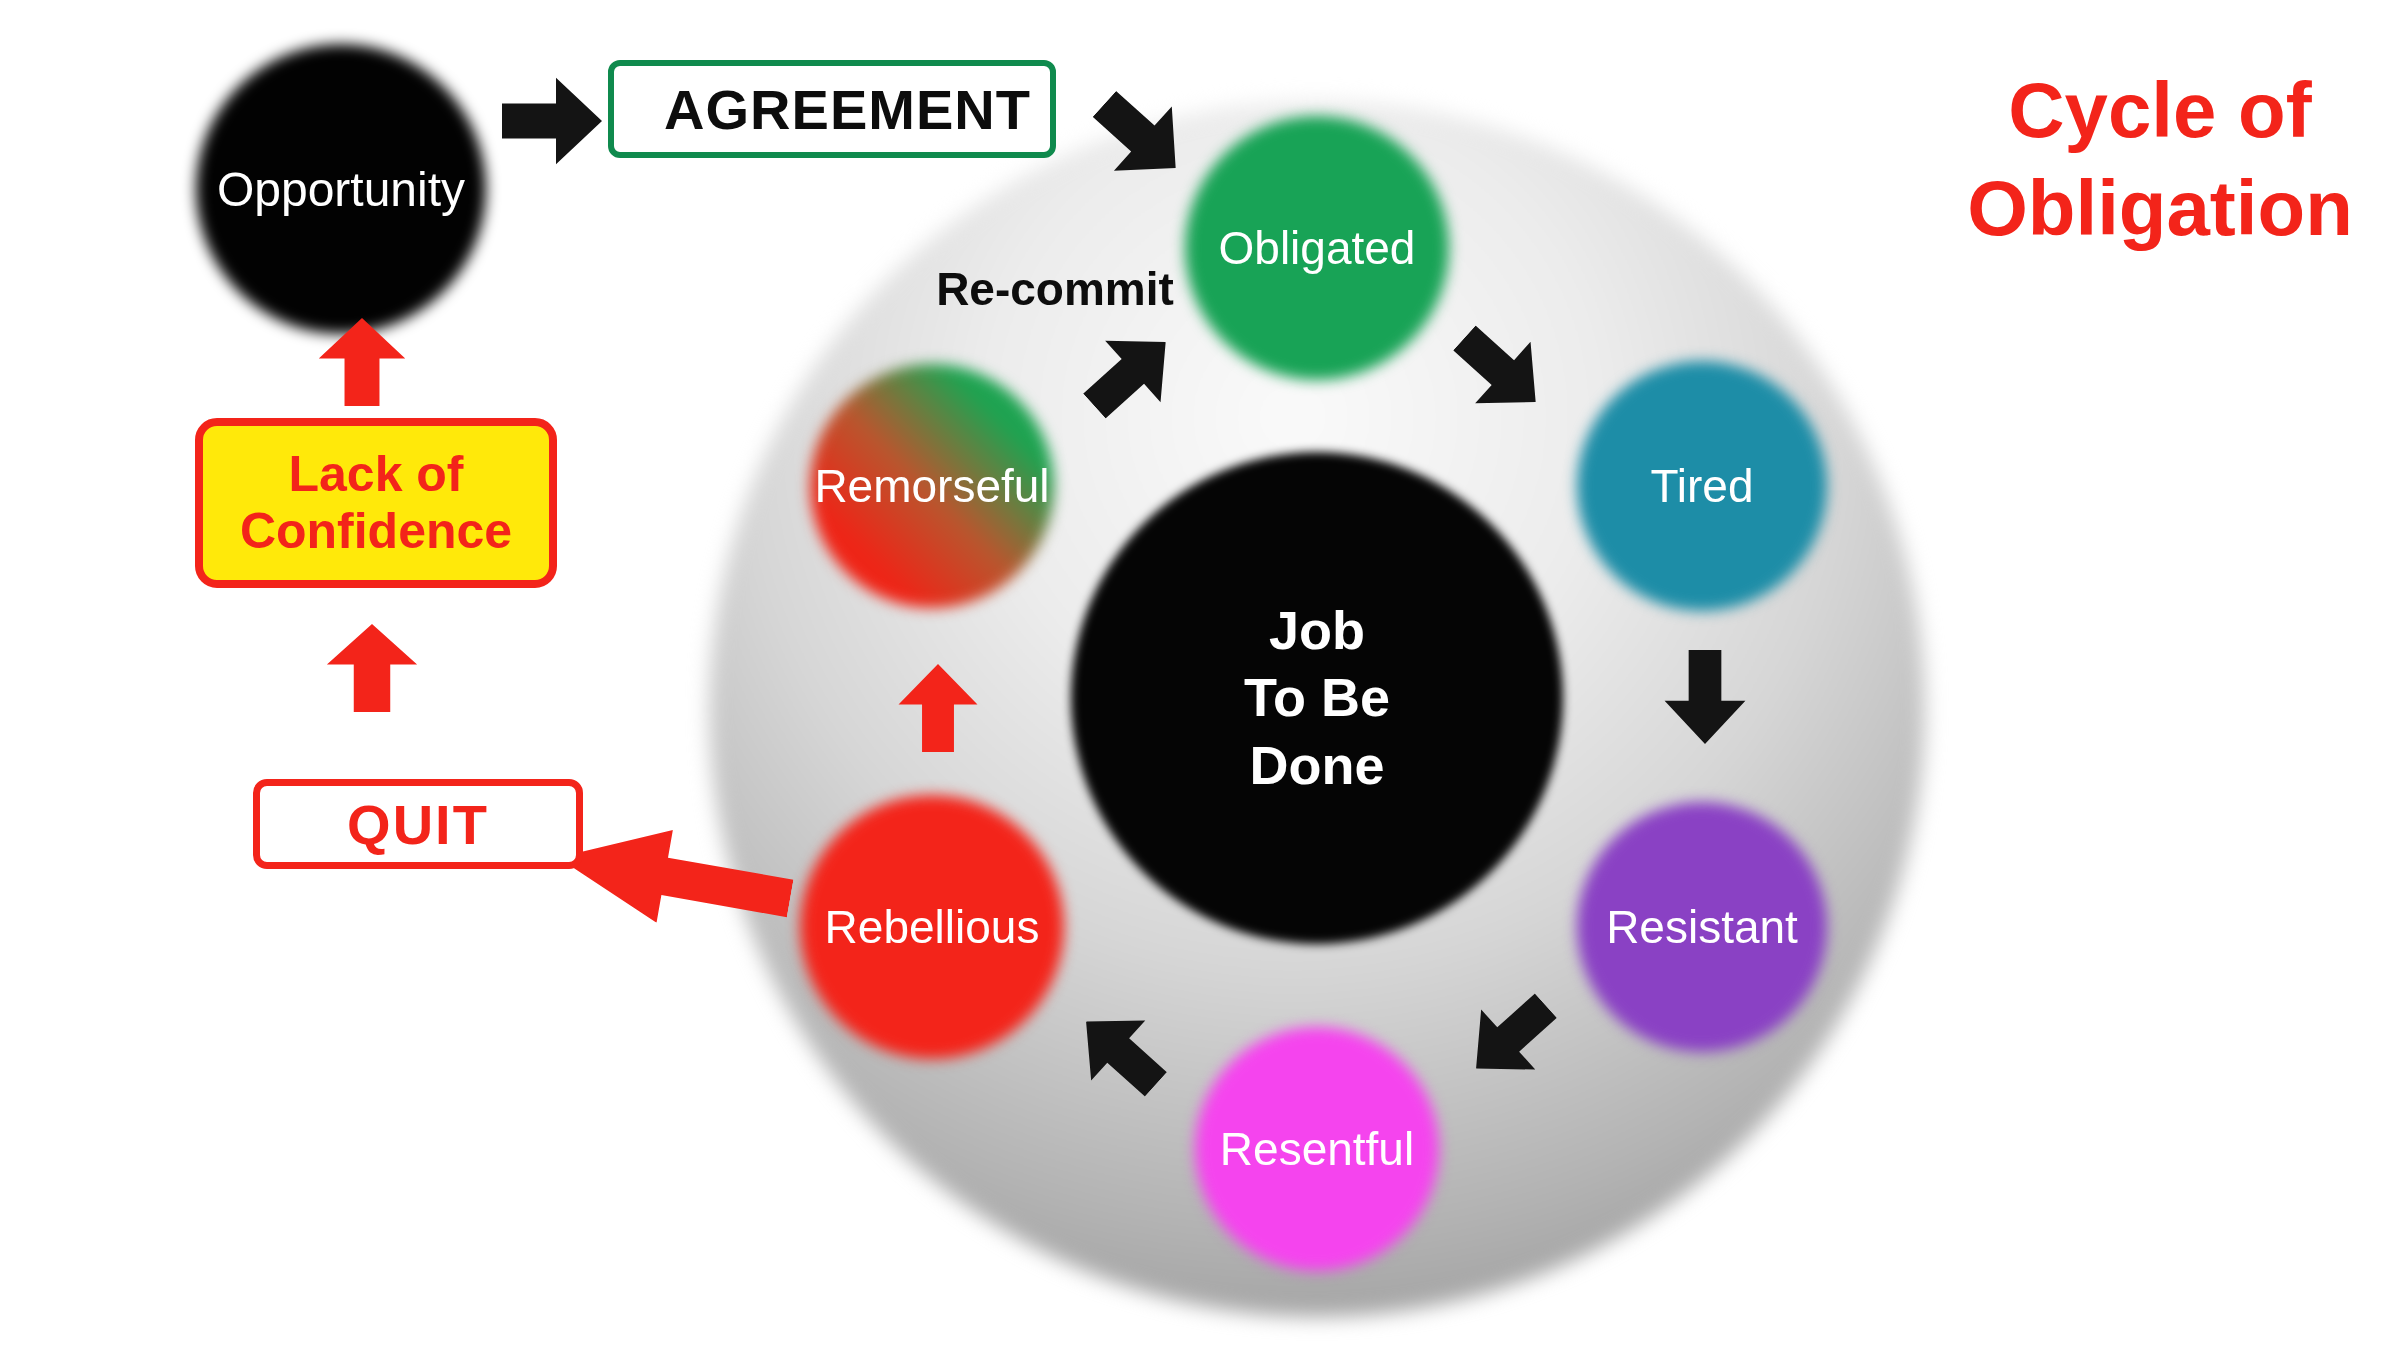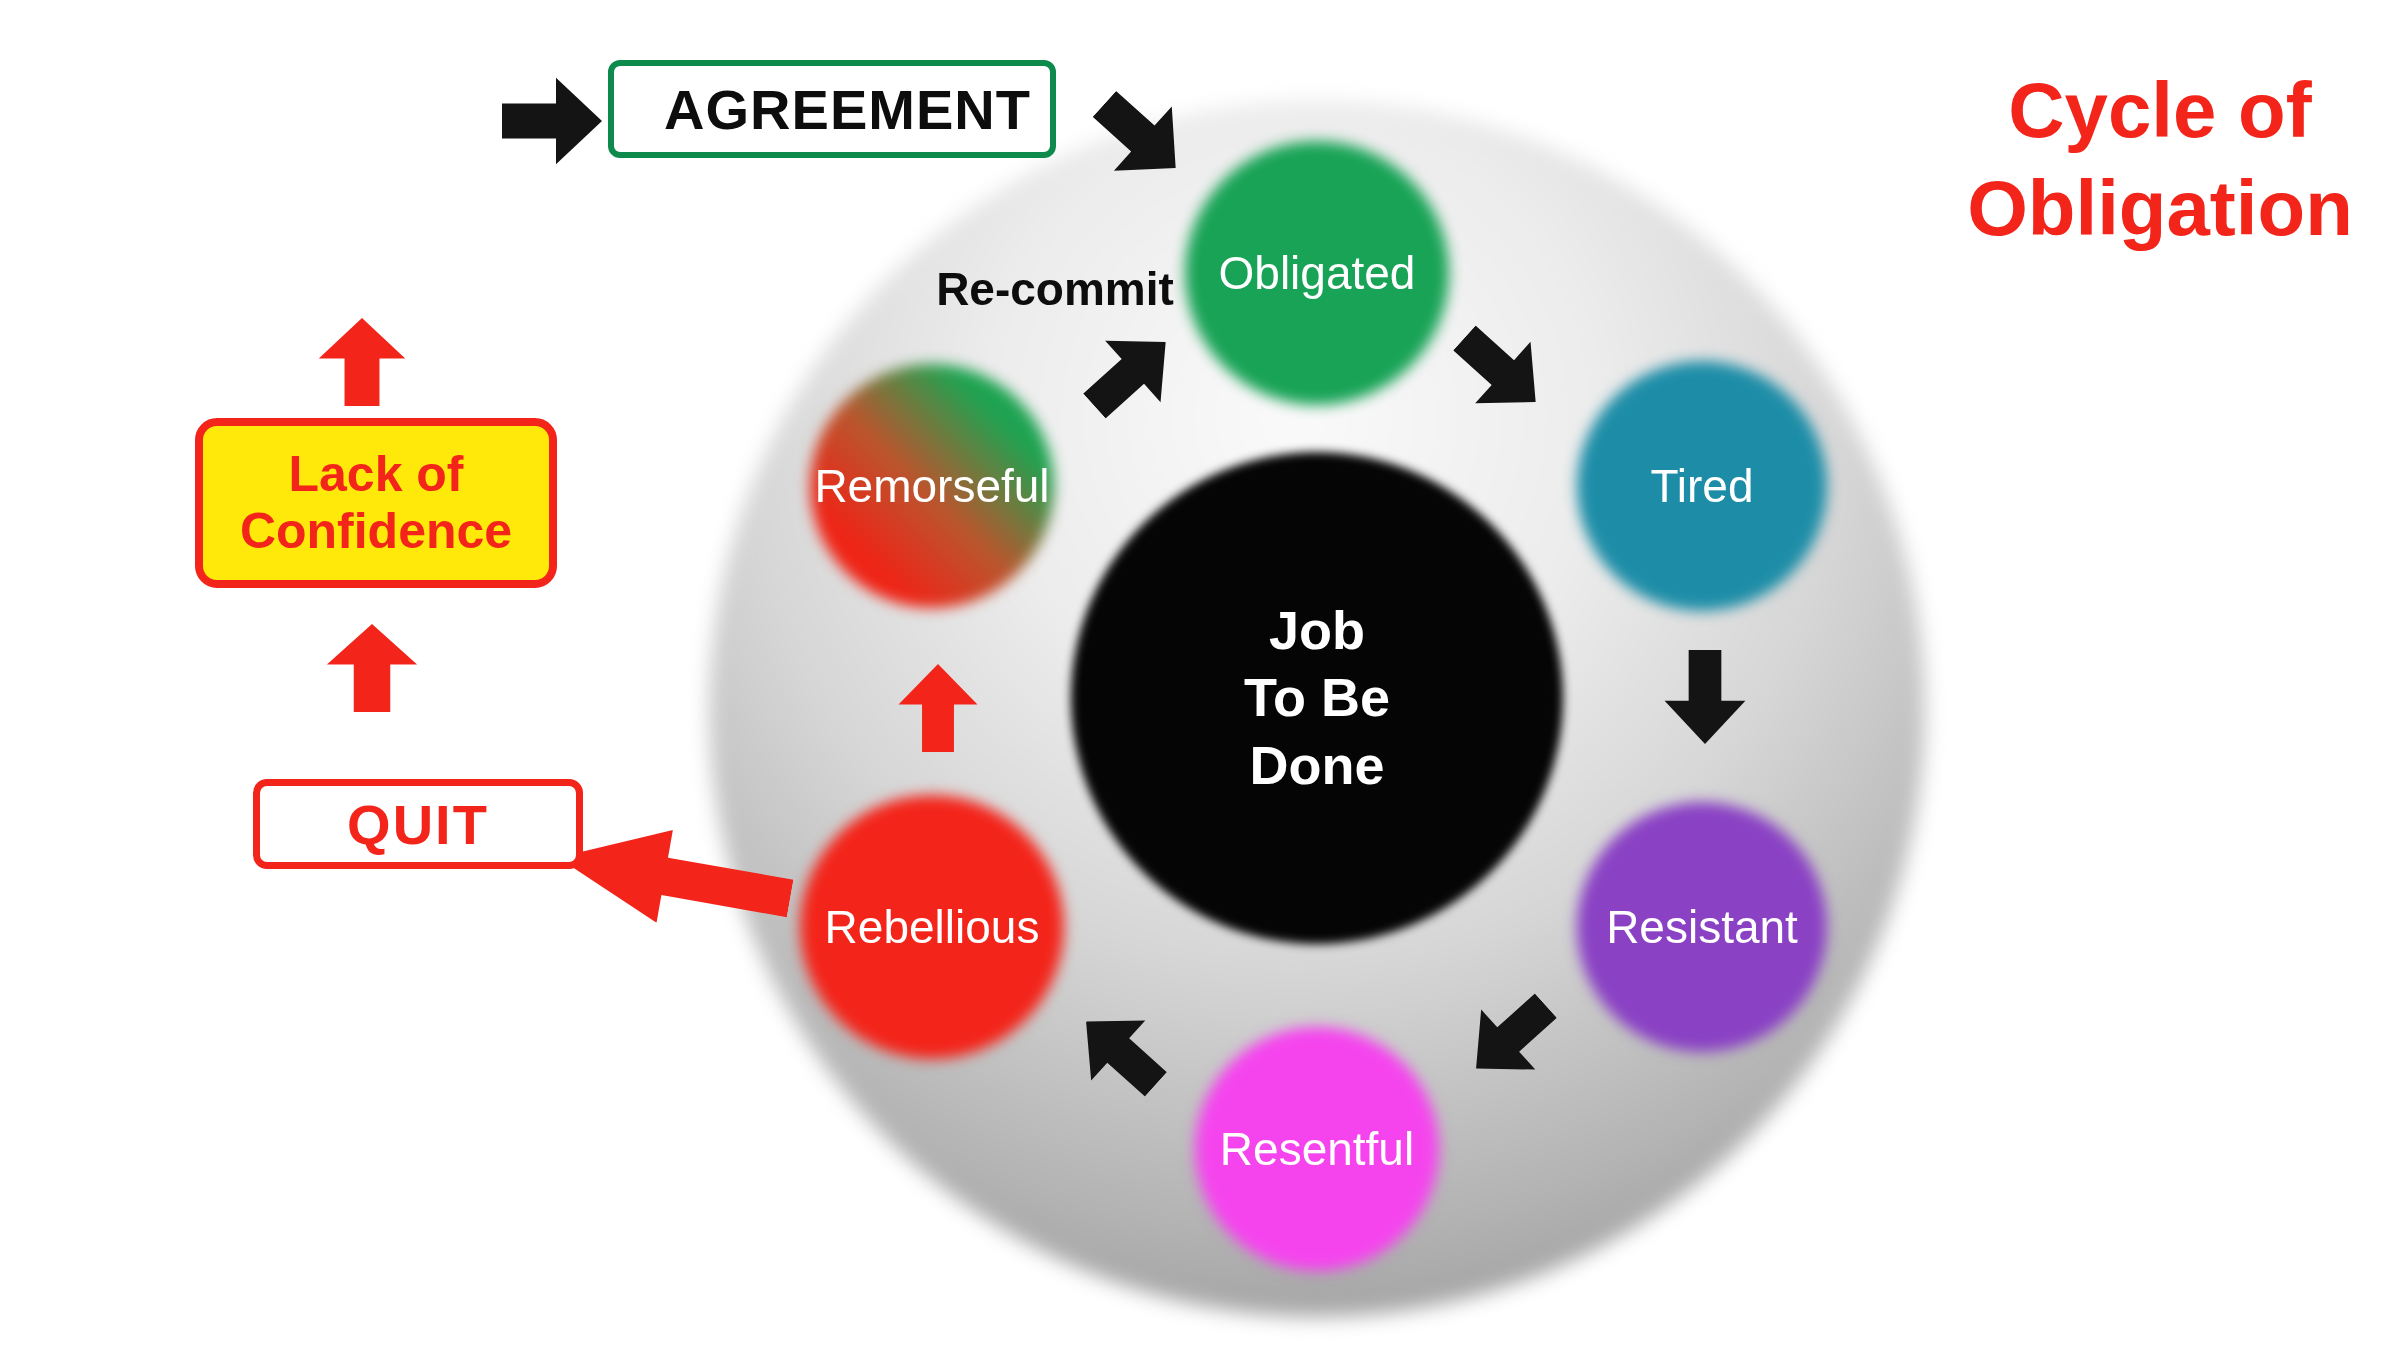--- a/index.html
+++ b/index.html
@@ -21,21 +21,21 @@
   
   .node { position:absolute; display:flex; align-items:center; justify-content:center; }
   .node-bg { position:absolute; inset:0; border-radius:50%; filter:blur(7px); }
   .node-label { position:relative; color:#ffffff; font-size:46px; text-align:center; }
 
   .n-opportunity { left:196px;  top:44px;   width:290px; height:290px; }
   .n-opportunity .node-label { font-size:48px; }
   .n-center      { left:1071px; top:452px;  width:492px; height:492px;align-items:center; }
   .n-center .node-bg { filter:blur(5px); }
   .n-center .node-label { font-weight:bold; font-size:54px; line-height:1.25; }
-  .n-obligated   { left:1185px; top:141px;  width:264px; height:264px; }
+  .n-obligated   { left:1185px; top:116px;  width:264px; height:264px; }
   .n-tired       { left:1577px; top:361px;  width:250px; height:250px; }
   .n-resistant   { left:1577px; top:802px;  width:250px; height:250px; }
   .n-resentful   { left:1195px; top:1027px; width:244px; height:244px; }
   .n-rebellious  { left:800px;  top:795px;  width:264px; height:264px; }
   .n-remorseful  { left:810px;  top:364px;  width:244px; height:244px; }
 
   
   .block-arrow {
     position:absolute;
     clip-path: polygon(0% 31%, 54% 31%, 54% 3%, 100% 50%, 54% 97%, 54% 69%, 0% 69%);
@@ -126,20 +126,24 @@
 
   <div class="block-arrow a-recommit" style="background: rgb(20, 20, 20);"></div>
   <div class="block-arrow a-obligated-tired" style="background: rgb(20, 20, 20);"></div>
   <div class="block-arrow a-tired-resistant" style="background: rgb(20, 20, 20);"></div>
   <div class="block-arrow a-resistant-resentful" style="background: rgb(20, 20, 20);"></div>
   <div class="block-arrow a-resentful-rebellious" style="background: rgb(20, 20, 20);"></div>
   <div class="block-arrow a-rebellious-remorseful" style="background: rgb(243, 36, 26);"></div>
 
   <div class="recommit">Re-commit</div>
 
+  <div class="node n-opportunity">
+    <div class="node-bg" style="background: rgb(2, 2, 2);"></div>
+    <span class="node-label">Opportunity</span>
+  </div>
   <div class="block-arrow a-opp-agreement" style="background: rgb(20, 20, 20);"></div>
   <div class="box b-agreement" style="border-color: rgb(15, 138, 77);">
     <span>AGREEMENT</span>
   </div>
   <div class="block-arrow a-agreement-sphere" style="background: rgb(20, 20, 20);"></div>
 
   <div class="block-arrow a-rebellious-quit" style="background: rgb(243, 36, 26);"></div>
   <div class="box b-quit" style="border-color: rgb(243, 36, 26);">
     <span>QUIT</span>
   </div>

